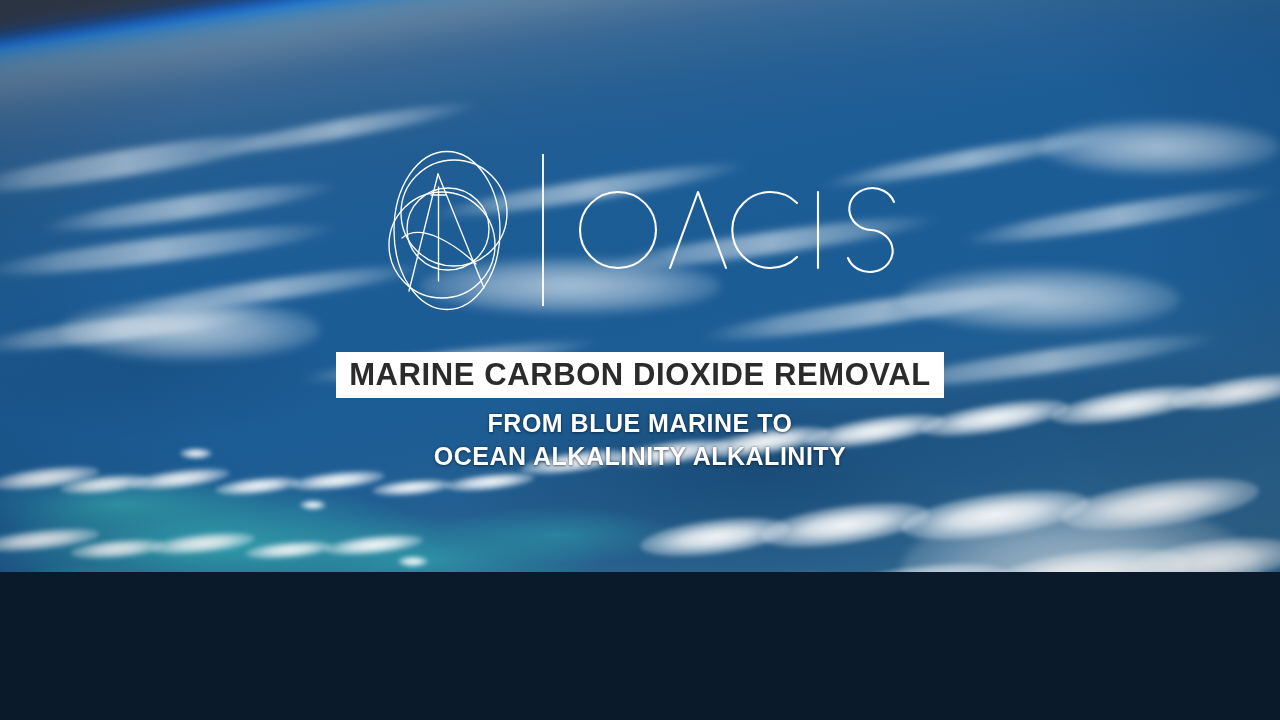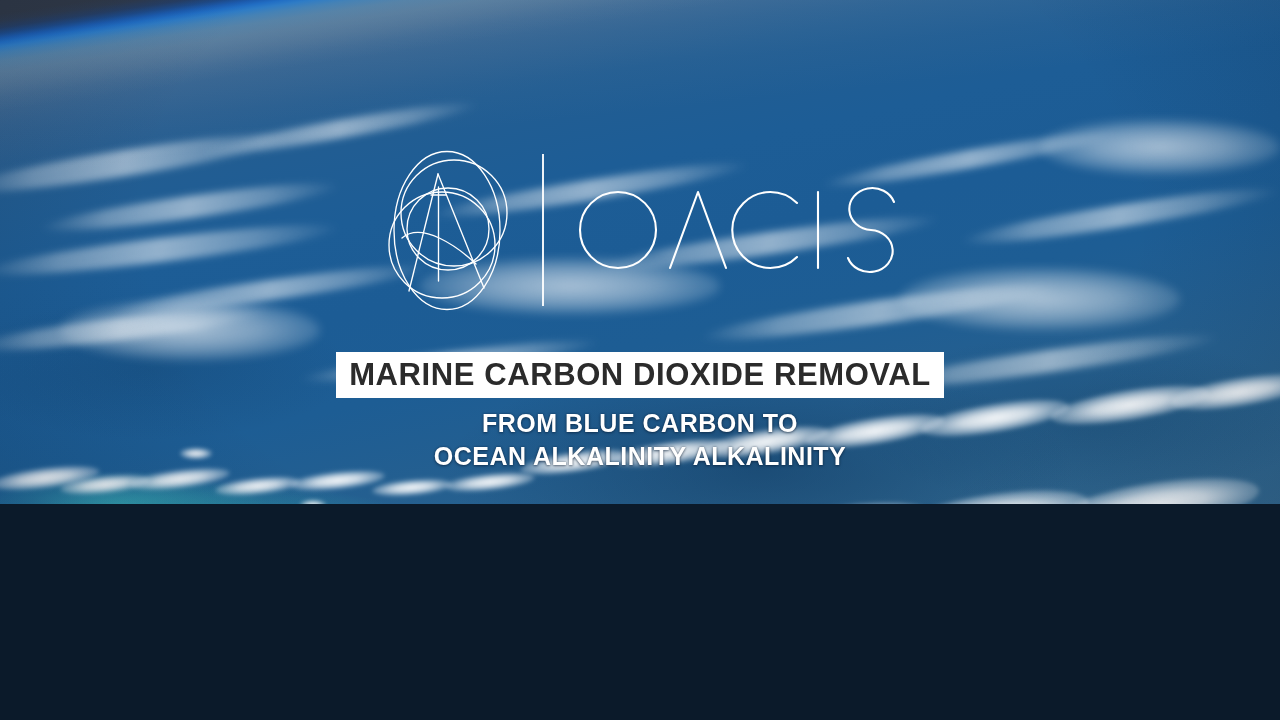--- a/index.html
+++ b/index.html
@@ -6,21 +6,21 @@
   * { margin:0; padding:0; box-sizing:border-box; }
   html, body {
     width:1280px; height:720px;
     overflow:hidden;
     background:#0b1a2a;
     font-family:"Liberation Sans", sans-serif;
   }
 
   #slide {
     position:relative;
-    width:1280px; height:504px;
+    width:1280px; height:572px;
     overflow:hidden;
   }
 
   
   .bg-layer { position:absolute; inset:0; }
 
   
   .bg-ocean {
     background:
       linear-gradient(168deg,
@@ -326,19 +326,19 @@
           <path d="M 316 27 A 23 21 0 1 0 293 55 A 23 21 0 1 1 270 83"></path>
         </svg>
       </div>
 
     </div>
 
     <div id="titleblock">
       <div id="main-title">MARINE CARBON DIOXIDE REMOVAL</div>
 
       <div id="subtitle-wrap">
-        <div class="sub-line">FROM BLUE CARBON TO</div>
+        <div class="sub-line">FROM BLUE MARINE TO</div>
         <div class="sub-line">OCEAN ALKALINITY ALKALINITY</div>
       </div>
     </div>
 
   </div>
 </div>
 
 </body></html>

